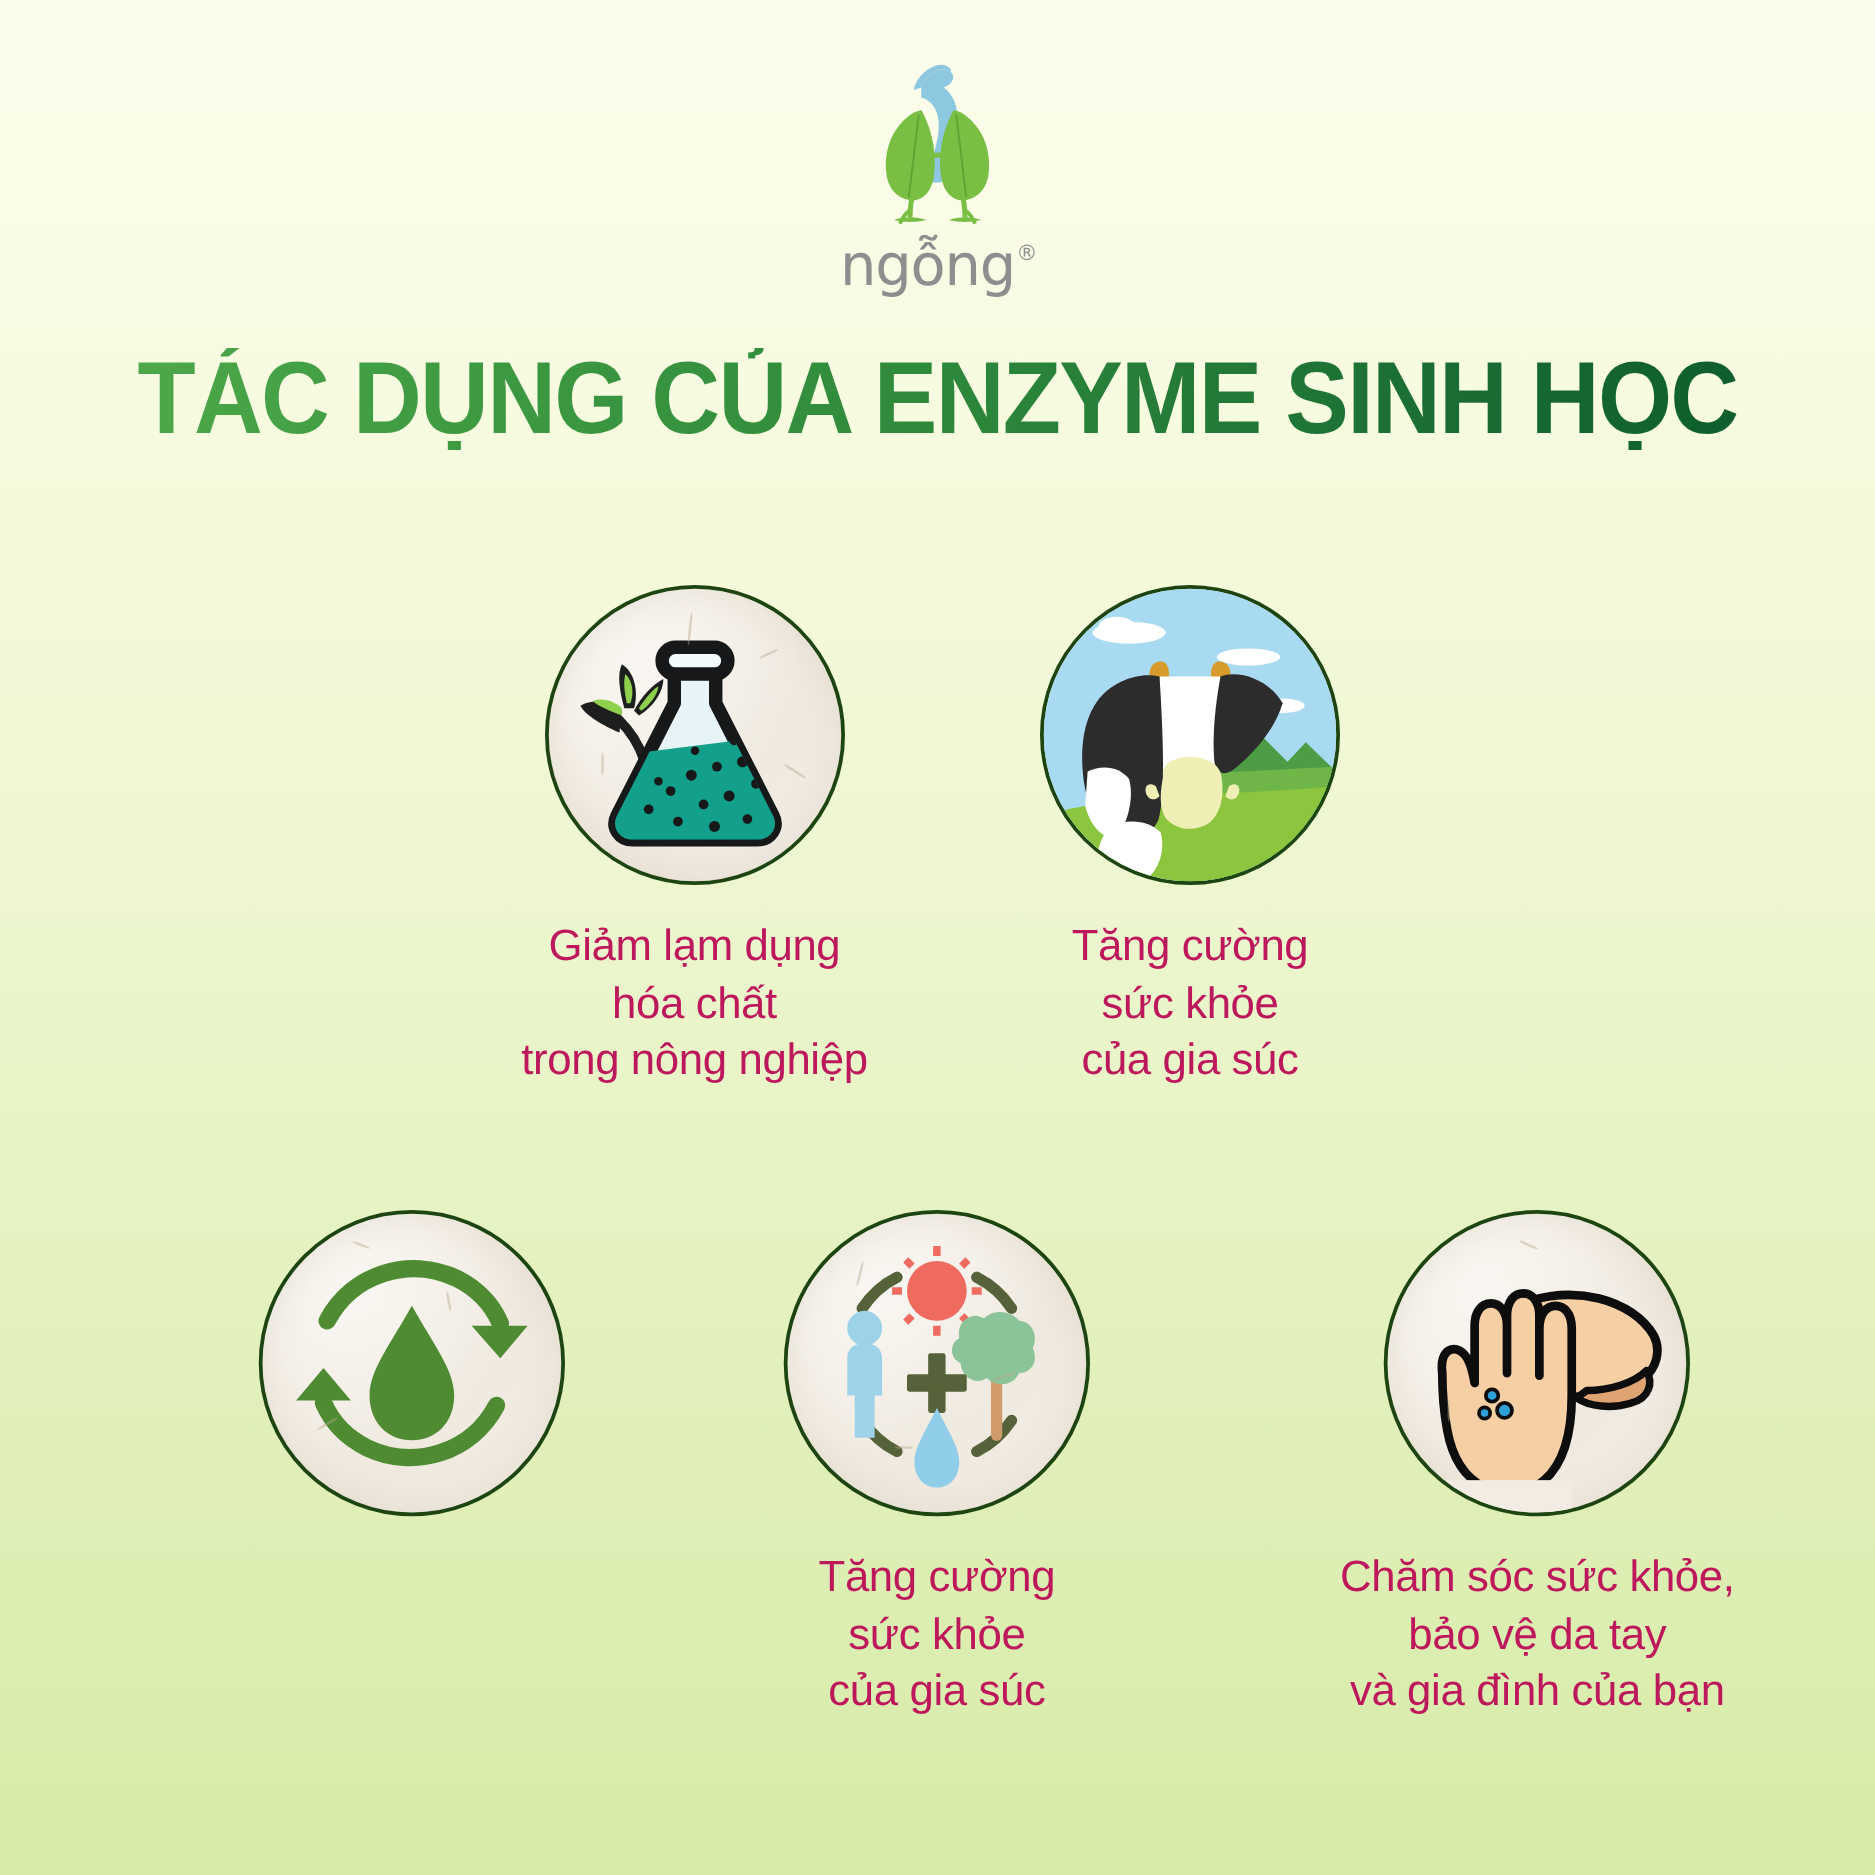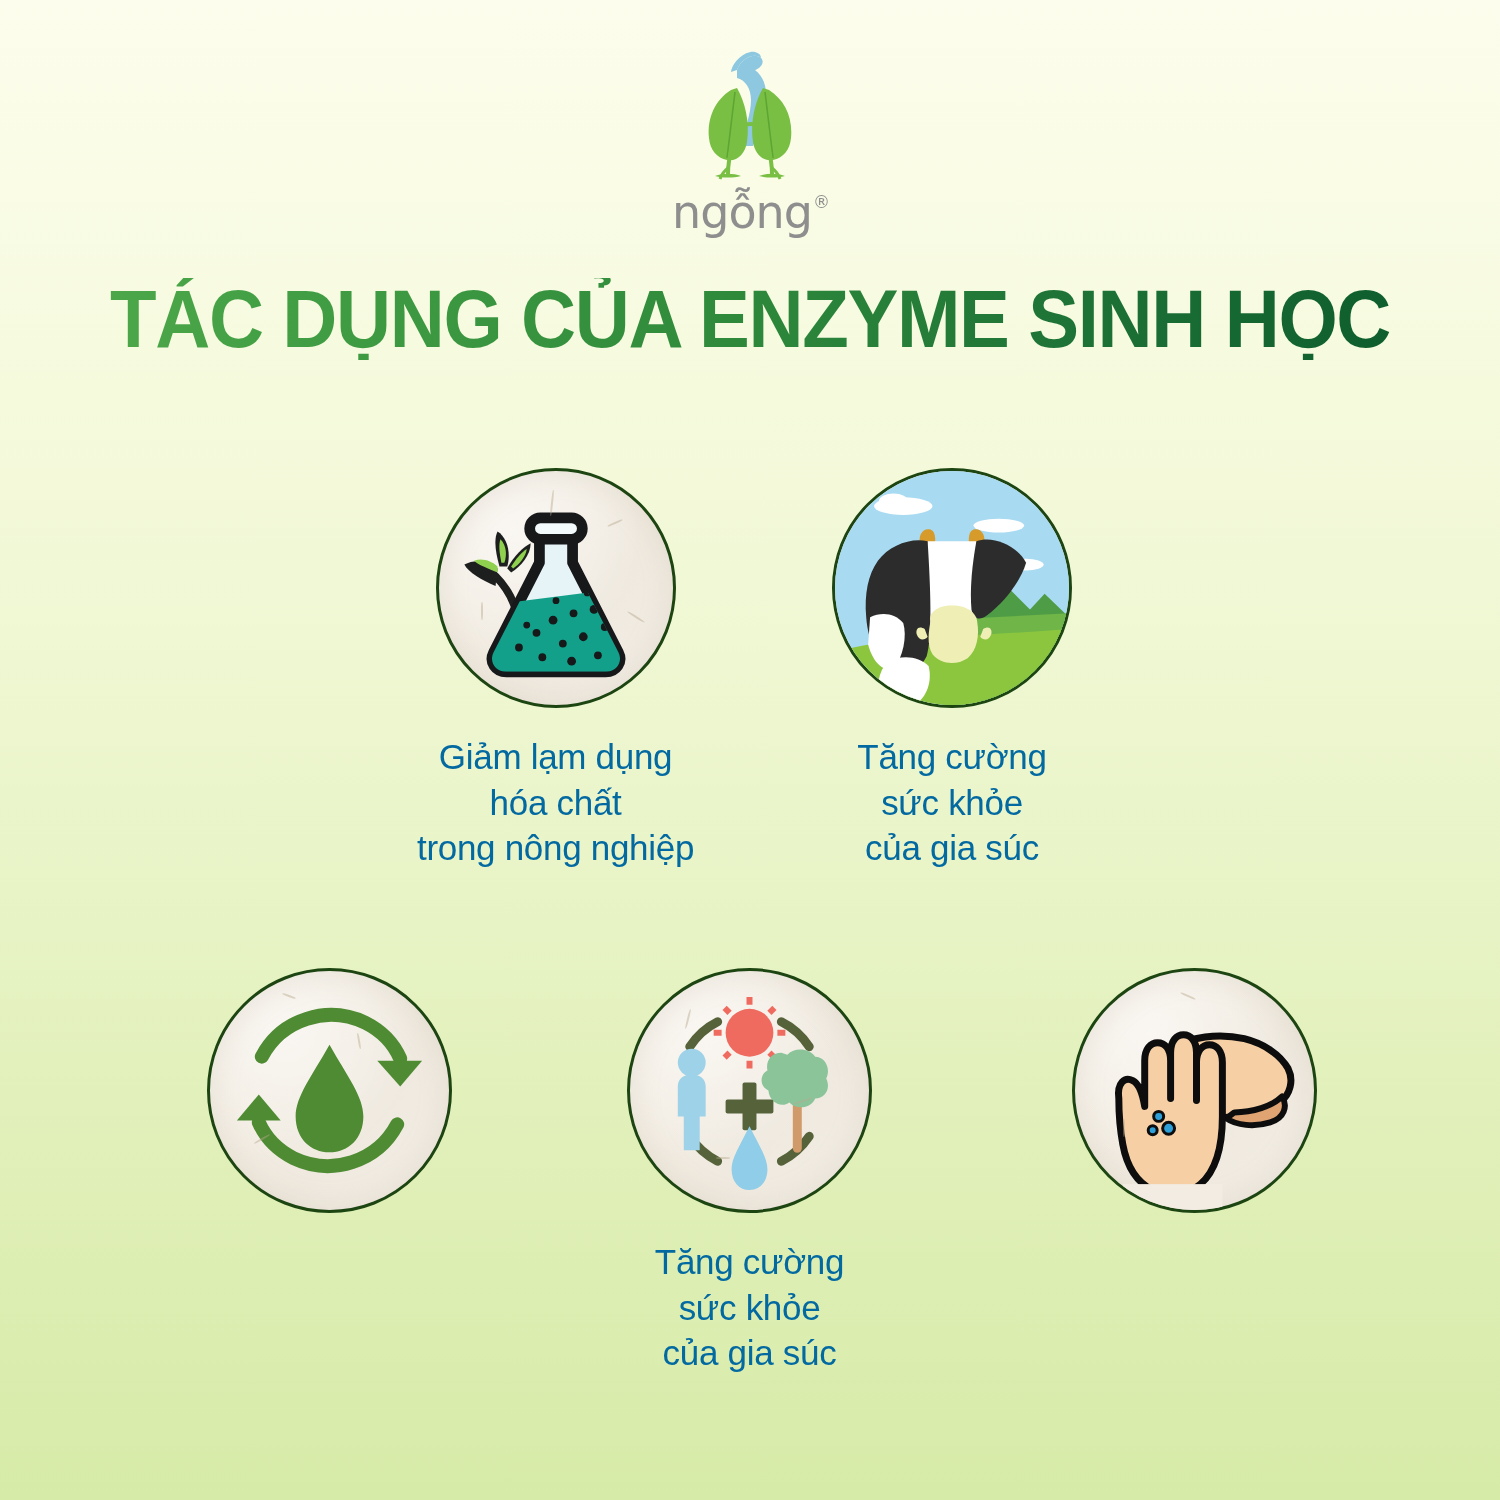--- a/index.html
+++ b/index.html
@@ -64,21 +64,21 @@
     overflow:hidden;
     position:relative;
     box-shadow:inset 0 0 30px rgba(170,155,130,.18);
   }
   .circle svg { display:block; width:100%; height:100%; }
   .speck { position:absolute; background:#b9a98f; opacity:.45; border-radius:40%; }
 
   .caption {
     margin-top:26px;
     text-align:center;
-    color:#0369a1;
+    color:#be185d;
     font-size:35px;
     line-height:1.30;
     letter-spacing:-0.3px;
     font-family:"Liberation Sans", sans-serif;
     white-space:pre-line;
   }
 
   
   #card-1 { left:417px; top:468px; }
   #card-2 { left:832px; top:468px; }
@@ -309,13 +309,16 @@
         <g fill="#2f9fd8" stroke="#0d0d0d" stroke-width="3">
           <circle cx="84" cy="146" r="5"></circle>
           <circle cx="94" cy="158" r="6"></circle>
           <circle cx="78" cy="160" r="4.5"></circle>
         </g>
       </g>
 
       <rect x="48" y="214" width="100" height="32" fill="#f2ece2"></rect>
     </svg>
   </div>
+  <div class="caption">Chăm sóc sức khỏe,
+bảo vệ da tay
+và gia đình của bạn</div>
 </div>
 
 </body></html>

